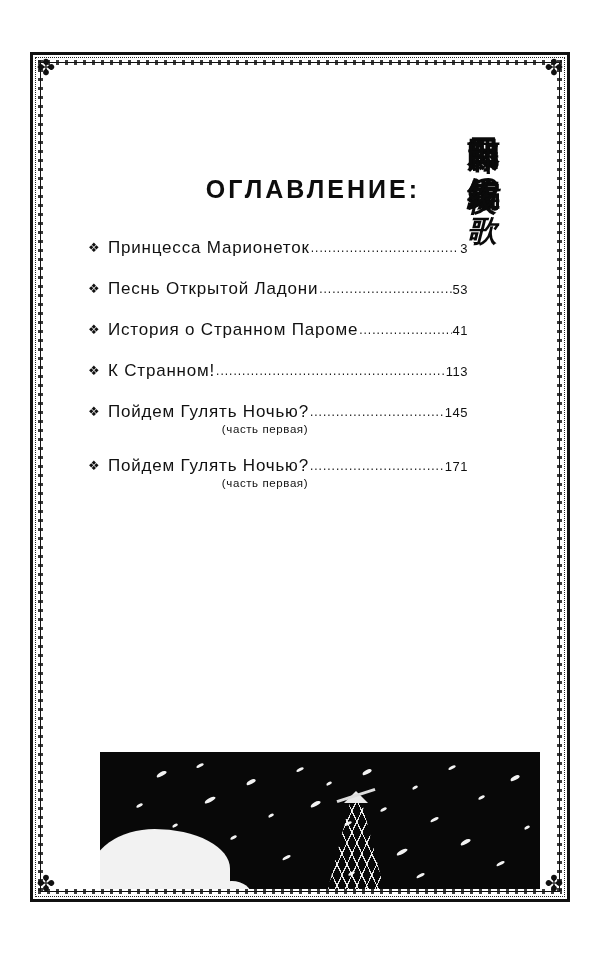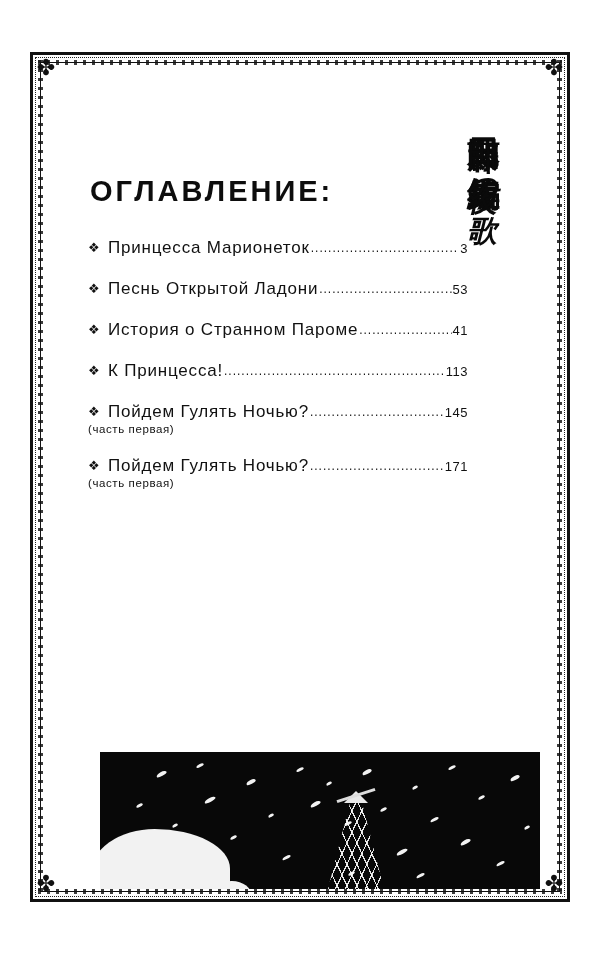--- a/index.html
+++ b/index.html
@@ -91,23 +91,23 @@
   .corner.tr { left: 541px; top: 55px; }
   .corner.bl { left: 33px;  top: 871px; }
   .corner.br { left: 541px; top: 871px; }
 
   
   .toc-title {
     position: absolute;
     left: 90px;
     top: 175px;
     width: 330px;
-    text-align: left;
+    text-align: right;
     font-family: "Liberation Sans", sans-serif;
-    font-size: 29px;
+    font-size: 25px;
     font-weight: bold;
     letter-spacing: 3px;
     color: #0d0d0d;
   }
 
   
   .toc-list {
     position: absolute;
     left: 88px;
     top: 238px;
@@ -149,21 +149,21 @@
     margin: 0 1px;
     letter-spacing: 1px;
     transform: translateY(-1px);
   }
   .page-num {
     flex: 0 0 auto;
     font-size: 13px;
     letter-spacing: .5px;
   }
   .subnote {
-    text-align: left;
+    text-align: center;
     font-size: 11.5px;
     letter-spacing: .6px;
     color: #111;
     margin-top: 1px;
     padding-right: 26px;
   }
 
   
   .vertical-title {
     position: absolute;
@@ -313,21 +313,21 @@
         <span class="bullet">❖</span>
         <span class="entry-title">История о Странном Пароме</span>
         <span class="dots">................................................................................................</span>
         <span class="page-num">41</span>
       </div>
     </div>
 
     <div class="toc-entry">
       <div class="toc-line">
         <span class="bullet">❖</span>
-        <span class="entry-title">К Принцесса!</span>
+        <span class="entry-title">К Странном!</span>
         <span class="dots">................................................................................................</span>
         <span class="page-num">113</span>
       </div>
     </div>
 
     <div class="toc-entry">
       <div class="toc-line">
         <span class="bullet">❖</span>
         <span class="entry-title">Пойдем Гулять Ночью?</span>
         <span class="dots">................................................................................................</span>

